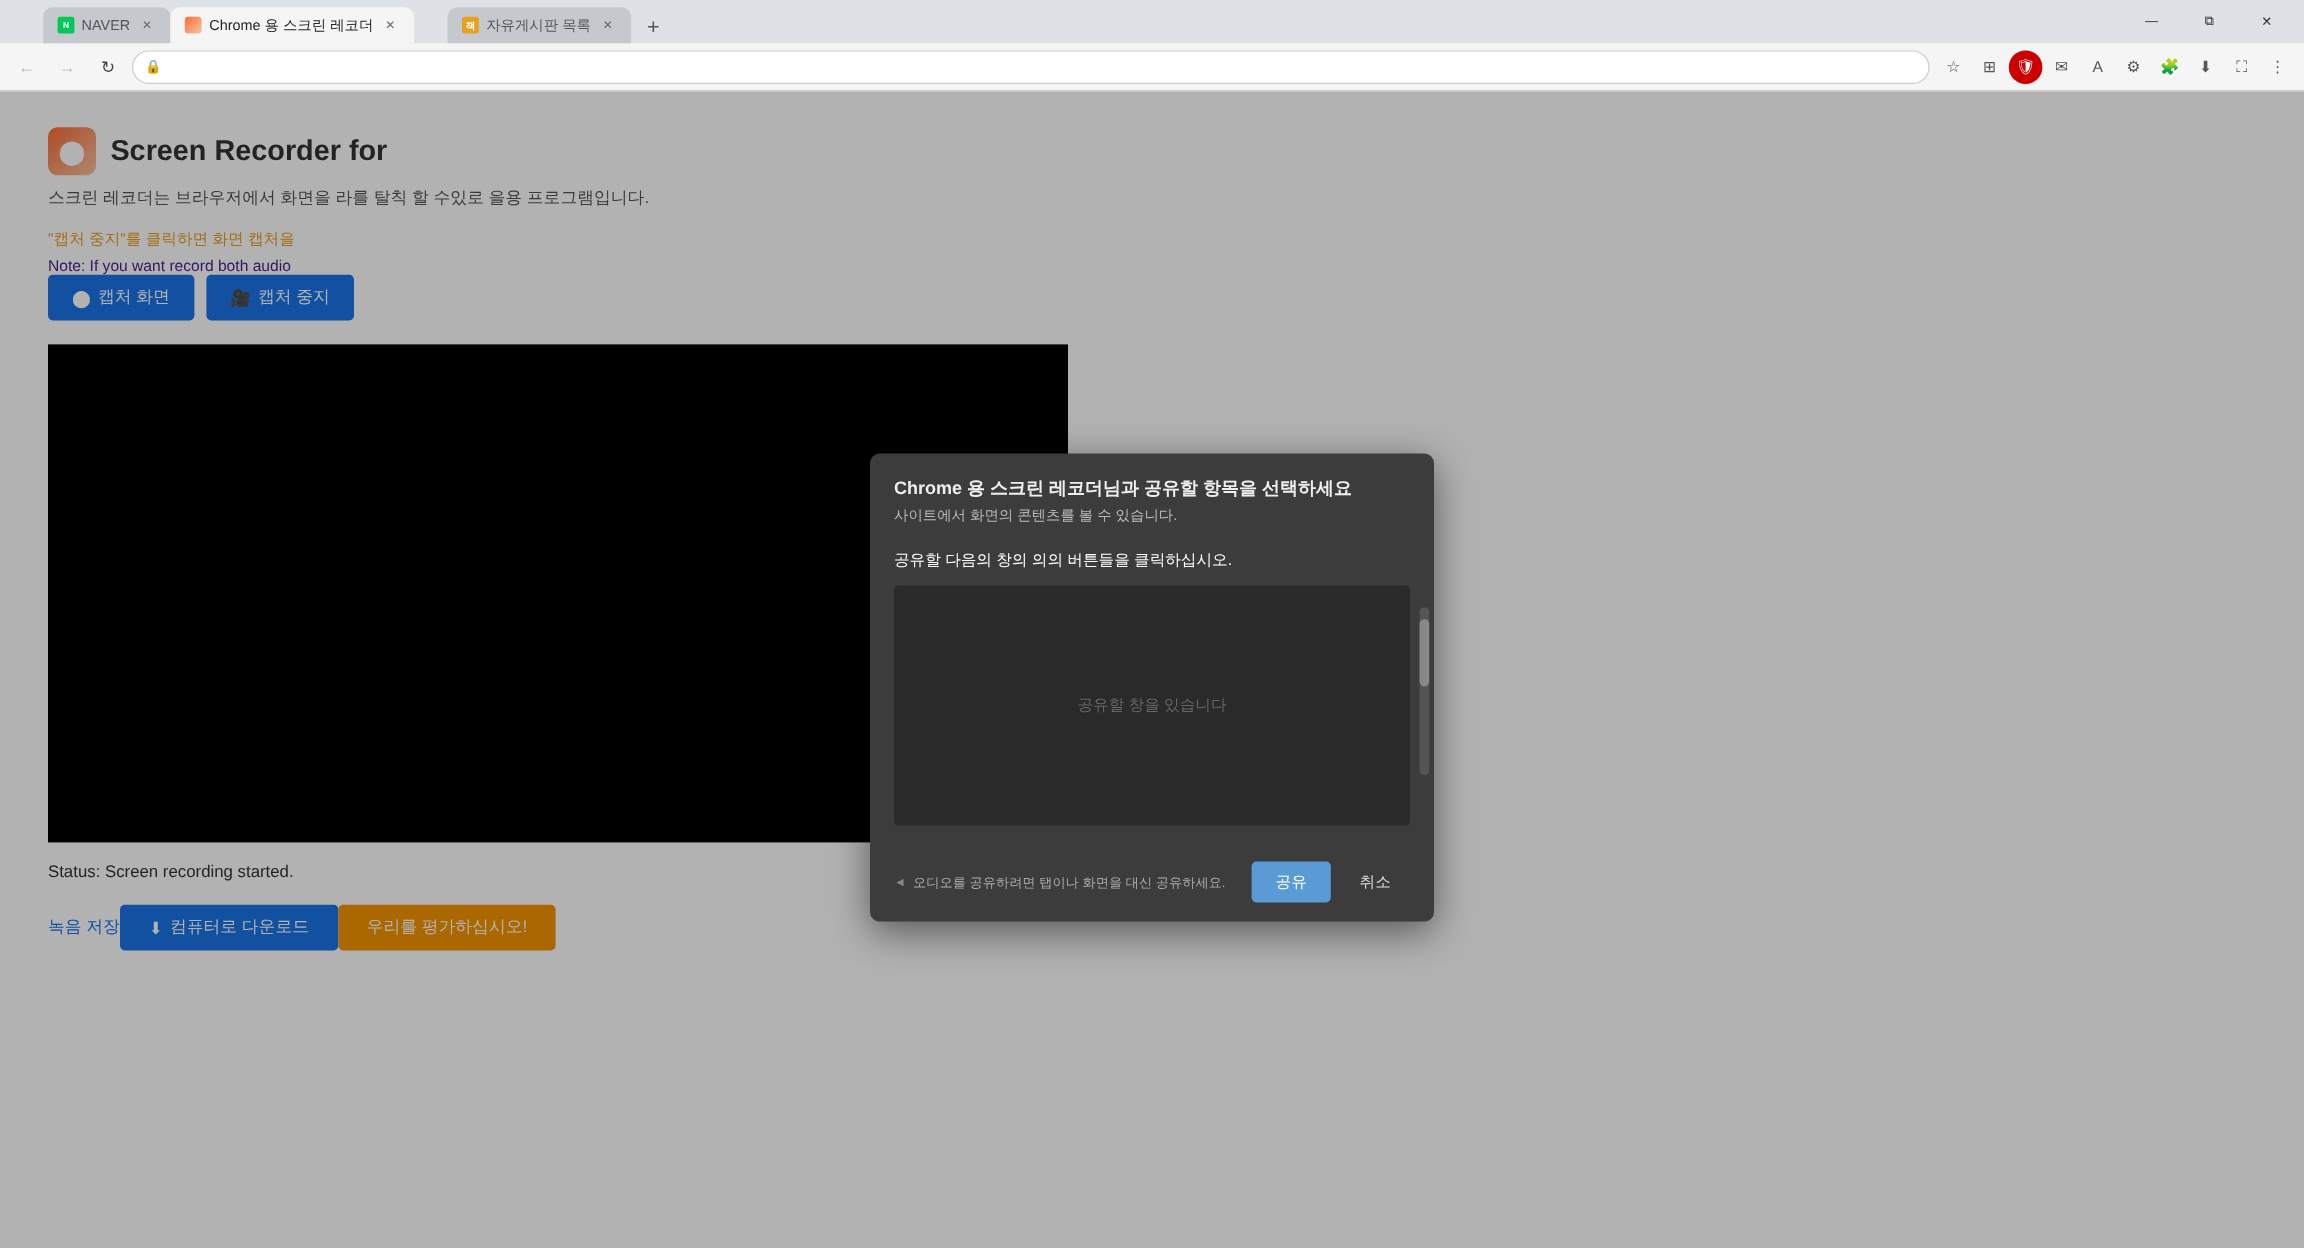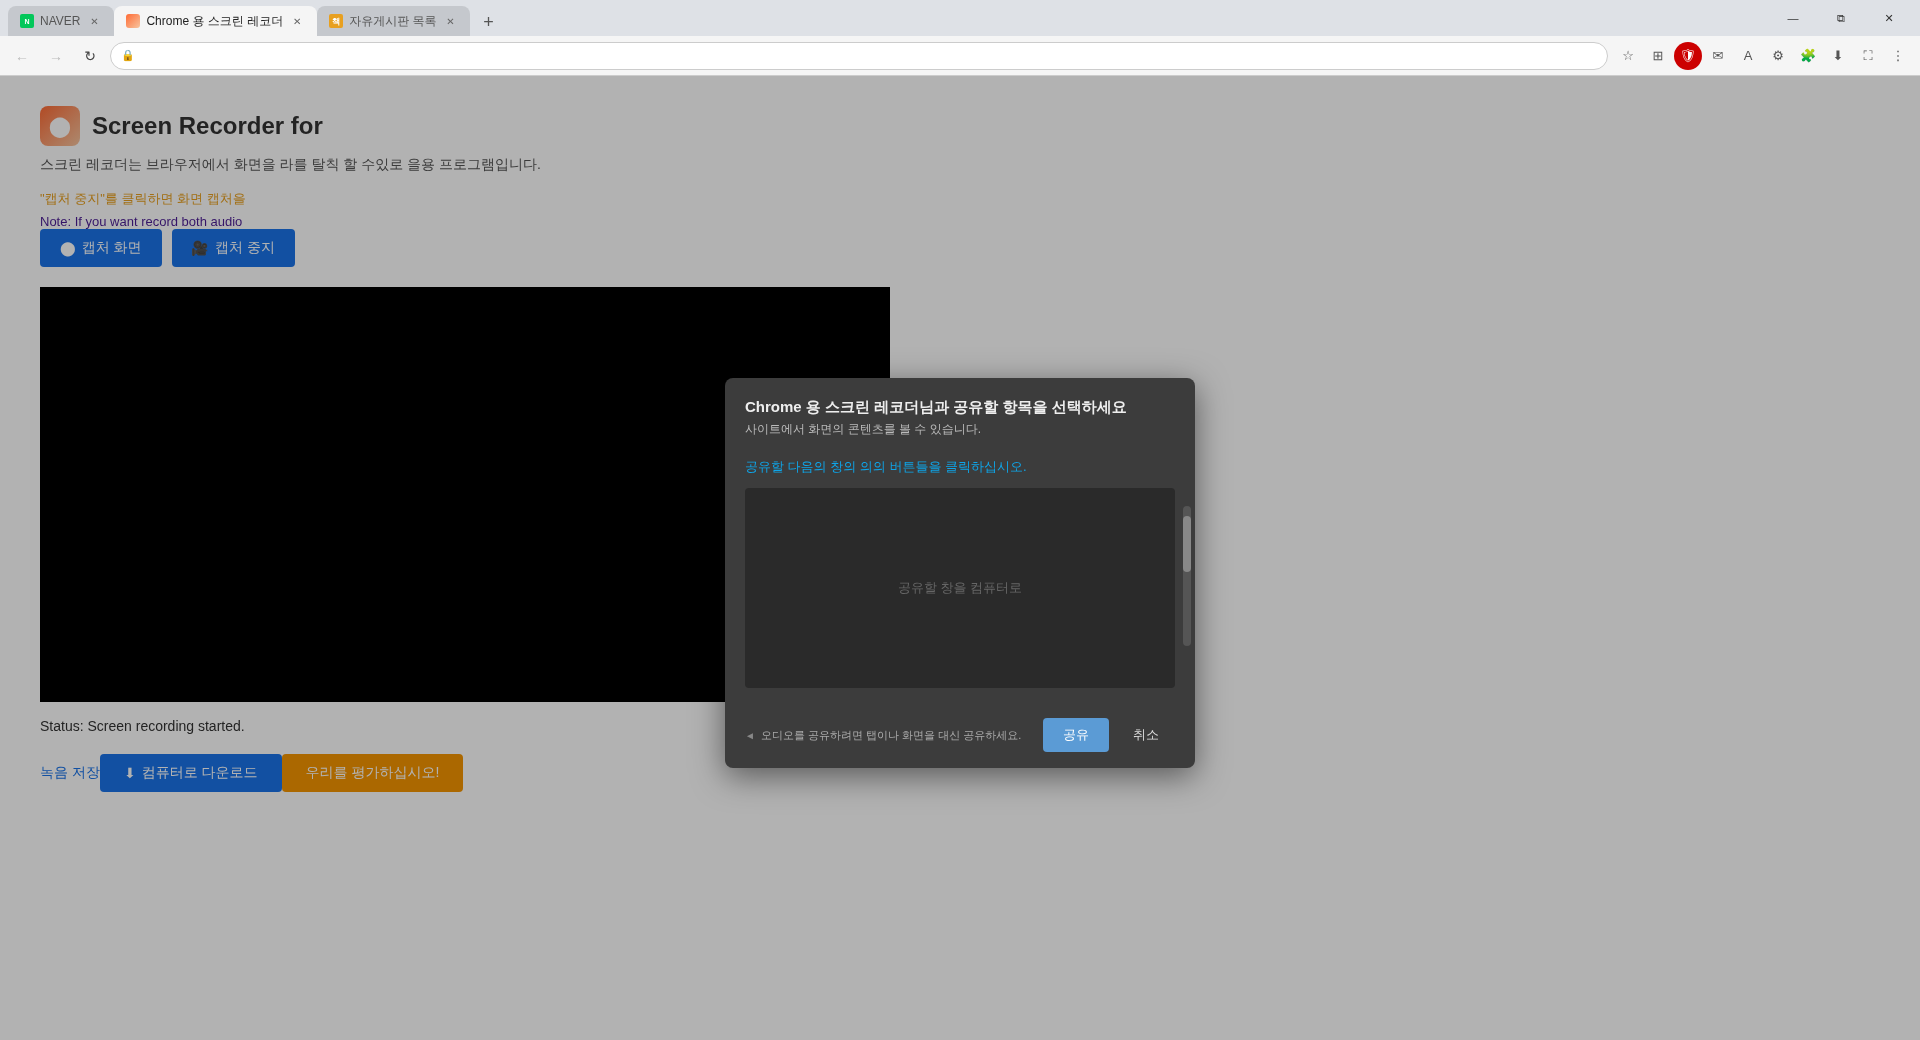--- a/index.html
+++ b/index.html
@@ -5,21 +5,21 @@
     * { margin: 0; padding: 0; box-sizing: border-box; }
     body { font-family: 'Segoe UI', Arial, sans-serif; background: #f0f0f0; width: 1920px; height: 1040px; overflow: hidden; position: relative; }
 
     
     .browser-window { width: 1920px; height: 1040px; display: flex; flex-direction: column; background: #dee1e6; }
 
     
     .title-bar { height: 36px; background: #dee1e6; display: flex; align-items: center; padding: 0 8px; user-select: none; }
     .tab-bar { display: flex; align-items: flex-end; height: 100%; flex: 1; }
     .tab { display: flex; align-items: center; height: 30px; padding: 0 12px; border-radius: 8px 8px 0 0; font-size: 12px; color: #333; gap: 6px; max-width: 220px; min-width: 80px; position: relative; cursor: pointer; }
-    .tab.inactive { background: #c5c8cd; color: #555; }
+    .tab.inactive { background: #c5c8cd; color: #555; margin-left: 28px; }
     .tab.active { background: #f5f5f5; color: #222; margin-top: 21px; }
     .tab-favicon { width: 14px; height: 14px; flex-shrink: 0; }
     .tab-title { flex: 1; overflow: hidden; text-overflow: ellipsis; white-space: nowrap; font-size: 12px; }
     .tab-close { width: 16px; height: 16px; display: flex; align-items: center; justify-content: center; border-radius: 50%; font-size: 10px; color: #666; cursor: pointer; flex-shrink: 0; }
     .tab-new { width: 28px; height: 28px; display: flex; align-items: center; justify-content: center; border-radius: 50%; font-size: 18px; color: #555; cursor: pointer; margin-left: 4px; }
     .window-controls { display: flex; align-items: center; gap: 2px; margin-left: 8px; }
     .win-btn { width: 46px; height: 32px; display: flex; align-items: center; justify-content: center; font-size: 11px; color: #333; cursor: pointer; border: none; background: transparent; }
 
     
     .nav-bar { height: 40px; background: #f5f5f5; display: flex; align-items: center; padding: 0 8px; gap: 6px; border-bottom: 1px solid #ccc; }
@@ -56,21 +56,21 @@
     .modal-overlay { position: absolute; top: 0; left: 0; right: 0; bottom: 0; background: rgba(0,0,0,0.3); display: flex; align-items: center; justify-content: center; z-index: 100; padding-top: 30px; }
     .modal { width: 470px; background: #3c3c3c; border-radius: 8px; overflow: hidden; box-shadow: 0 8px 32px rgba(0,0,0,0.5); position: relative; }
     .modal-header { padding: 20px 20px 8px 20px; }
     .modal-title { font-size: 15px; font-weight: bold; color: #eee; margin-bottom: 4px; }
     .modal-subtitle { font-size: 12px; color: #bbb; }
     .modal-tabs { display: flex; border-bottom: 1px solid #555; margin: 0 20px; }
     .modal-tab { padding: 10px 20px; font-size: 13px; color: #bbb; cursor: pointer; position: relative; }
     .modal-tab.active { color: #fff; }
     .modal-tab.active::after { content: ''; position: absolute; bottom: -1px; left: 0; right: 0; height: 2px; background: #4a9eff; }
     .modal-body { padding: 12px 20px; min-height: 260px; position: relative; }
-    .modal-instruction { font-size: 13px; color: #0ea5e9; margin-bottom: 12px; }
+    .modal-instruction { font-size: 13px; color: #ffffff; margin-bottom: 12px; }
     .modal-content-area { min-height: 200px; background: #2a2a2a; border-radius: 4px; display: flex; align-items: center; justify-content: center; }
     .modal-placeholder { font-size: 13px; color: #777; text-align: center; }
     .modal-scrollbar { position: absolute; right: 4px; top: 60px; bottom: 60px; width: 8px; background: #555; border-radius: 4px; }
     .modal-scrollbar-thumb { width: 100%; height: 40%; background: #888; border-radius: 4px; margin-top: 10px; }
     .modal-footer { padding: 12px 20px 16px; display: flex; align-items: center; }
     .modal-audio-note { font-size: 11px; color: #aaa; flex: 1; display: flex; align-items: center; gap: 6px; }
     .modal-audio-note::before { content: '◄'; font-size: 10px; color: #888; }
     .modal-actions { display: flex; gap: 8px; }
     .btn-share { background: #5b9bd5; color: white; border: none; border-radius: 4px; padding: 8px 20px; font-size: 13px; cursor: pointer; }
     .btn-cancel { background: transparent; color: #ddd; border: none; border-radius: 4px; padding: 8px 16px; font-size: 13px; cursor: pointer; }
@@ -192,21 +192,21 @@
 
         <div class="modal-header">
           <div class="modal-title">Chrome 용 스크린 레코더님과 공유할 항목을 선택하세요</div>
           <div class="modal-subtitle">사이트에서 화면의 콘텐츠를 볼 수 있습니다.</div>
         </div>
 
 
         <div class="modal-body">
           <div class="modal-instruction">공유할 다음의 창의 의의 버튼들을 클릭하십시오.</div>
           <div class="modal-content-area">
-            <span class="modal-placeholder" style="color:#666;font-size:13px;">공유할 창을 컴퓨터로</span>
+            <span class="modal-placeholder" style="color:#666;font-size:13px;">공유할 창을 있습니다</span>
           </div>
 
           <div class="modal-scrollbar">
             <div class="modal-scrollbar-thumb"></div>
           </div>
         </div>
 
         <div class="modal-footer">
           <div class="modal-audio-note">
             <span>오디오를 공유하려면 탭이나 화면을 대신 공유하세요.</span>

